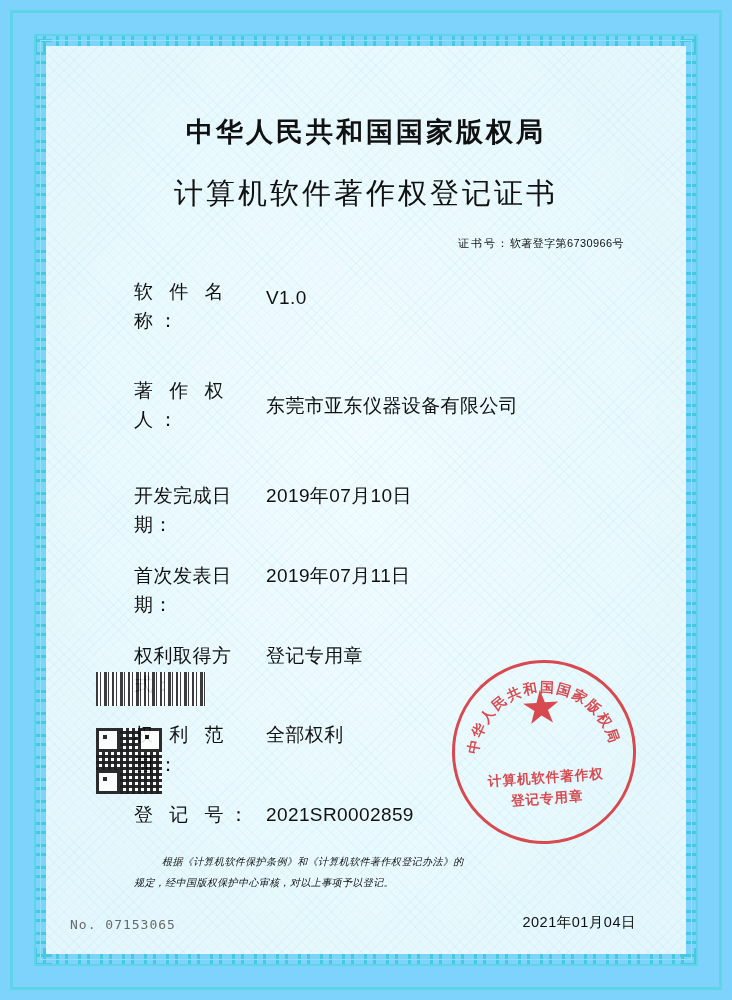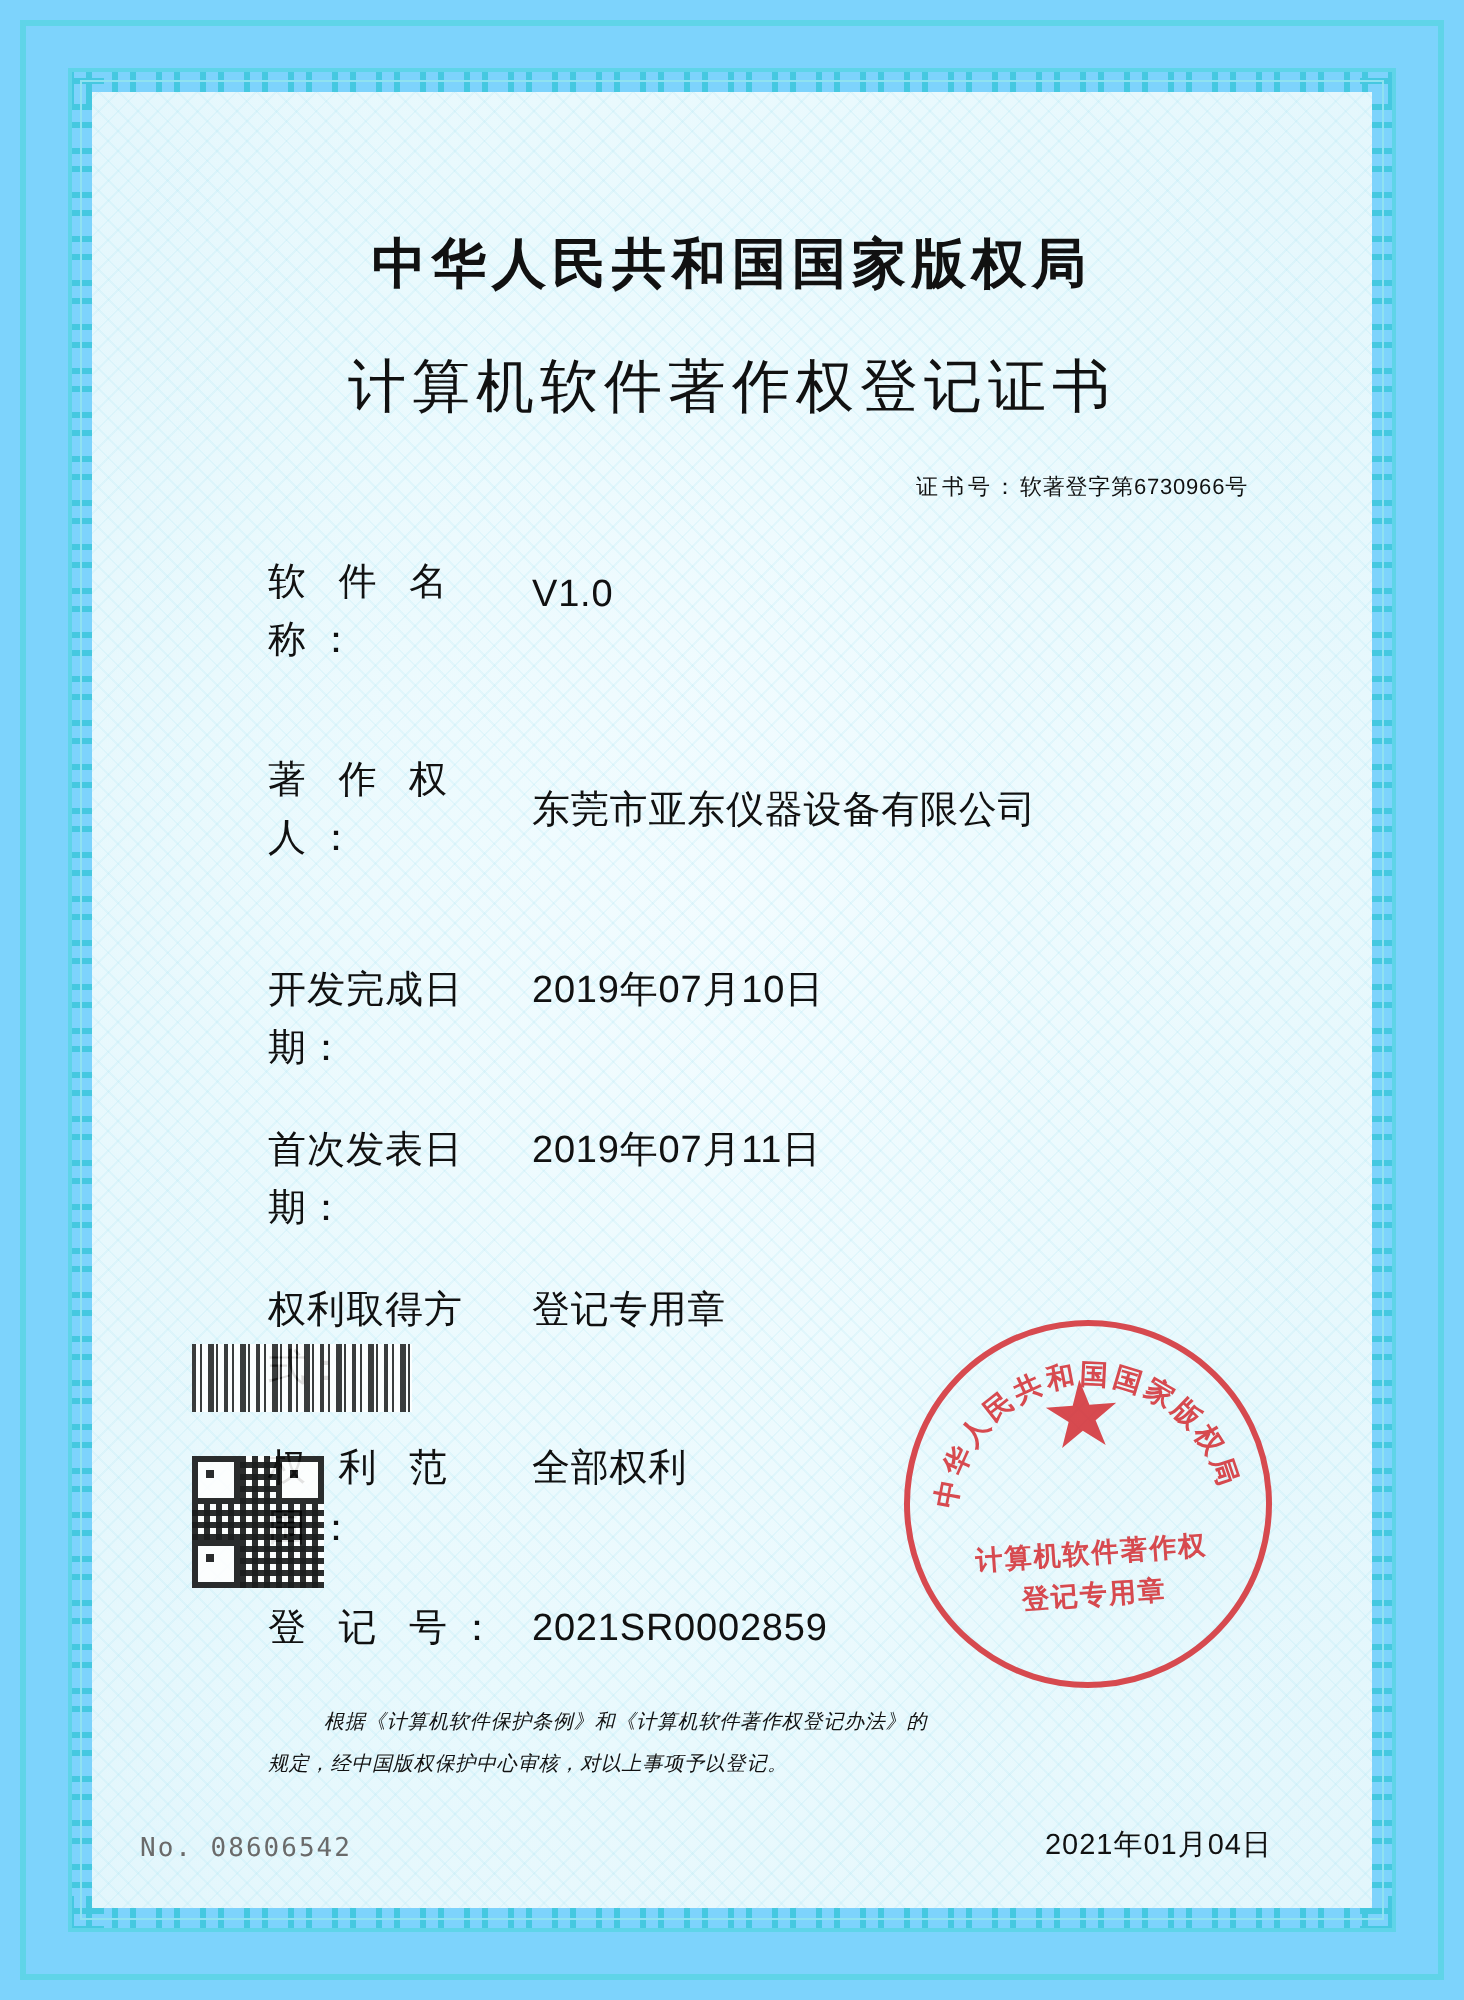--- a/index.html
+++ b/index.html
@@ -388,17 +388,17 @@
     </svg>
     <div class="seal-star">
       <span>★</span>
     </div>
     <div class="seal-bottom">
       <div>计算机软件著作权</div>
       <div>登记专用章</div>
     </div>
   </div>
 
-  <div class="footer-no">No. 08606542</div>
+  <div class="footer-no">No. 07153065</div>
 
   <div class="footer-date">2021年01月04日</div>
 
 </div>
 
 </body></html>

